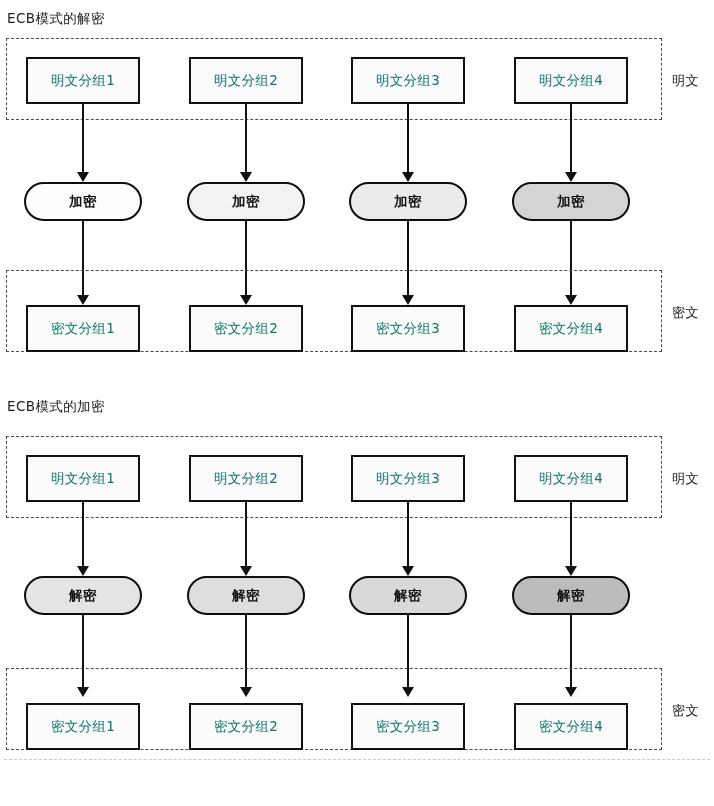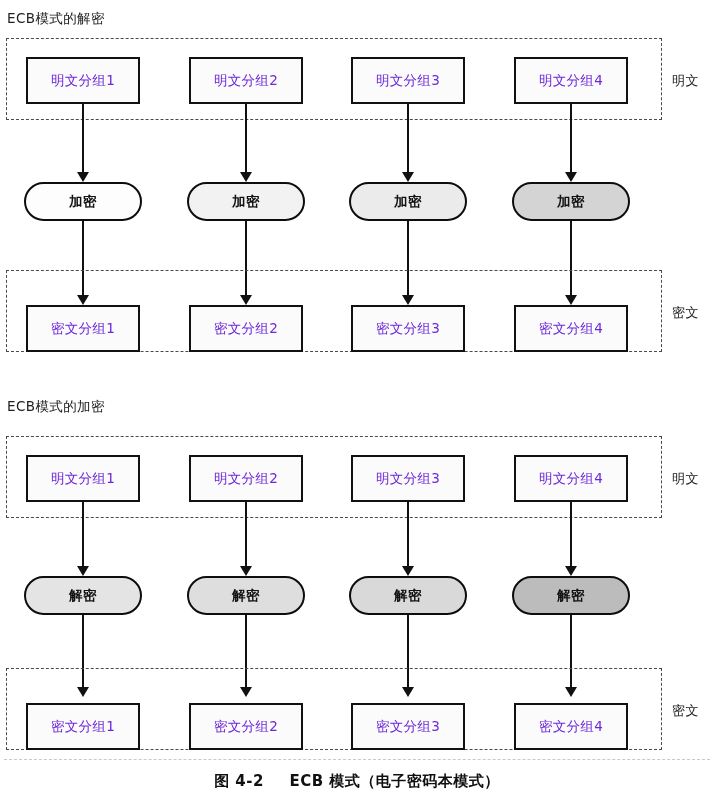--- a/index.html
+++ b/index.html
@@ -54,21 +54,21 @@
     box-sizing: border-box;
     width: 114px;
     height: 47px;
     border: 2.2px solid #111111;
     background: #fbfbfb;
     display: flex;
     align-items: center;
     justify-content: center;
     font-size: 13.5px;
     letter-spacing: 0.3px;
-    color: #6d28d9;
+    color: #0f766e;
   }
 
   
   .capsule {
     position: absolute;
     box-sizing: border-box;
     width: 118px;
     height: 39px;
     border: 2.4px solid #0d0d0d;
     border-radius: 20px;
@@ -242,19 +242,14 @@
 
   <div class="dashed-band" style="left:6px; top:668px; width:656px; height:82px;"></div>
   <div class="band-label" style="left:672px; top:702px;">密文</div>
 
   <div class="block" style="left:26px;  top:703px;">密文分组1</div>
   <div class="block" style="left:189px; top:703px;">密文分组2</div>
   <div class="block" style="left:351px; top:703px;">密文分组3</div>
   <div class="block" style="left:514px; top:703px;">密文分组4</div>
 
   <div id="page-rule"></div>
-  <div id="caption">
-    <span>图 4-2</span>
-    <span class="cap-sep"></span>
-    <span>ECB 模式（电子密码本模式）</span>
-  </div>
 
 </div>
 
 </body></html>

